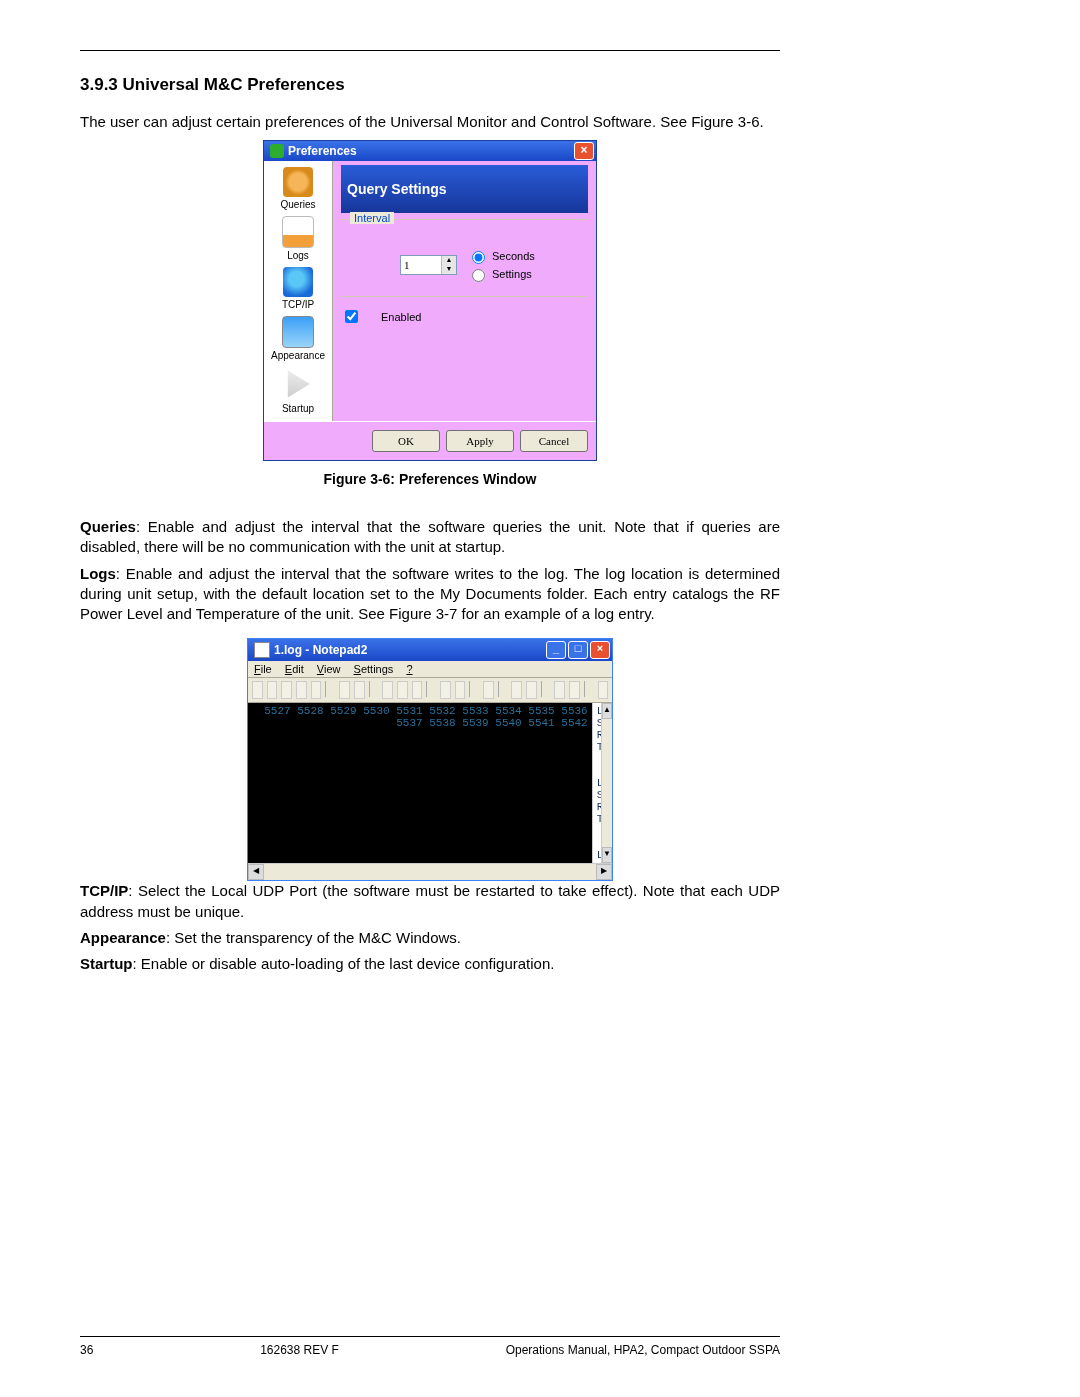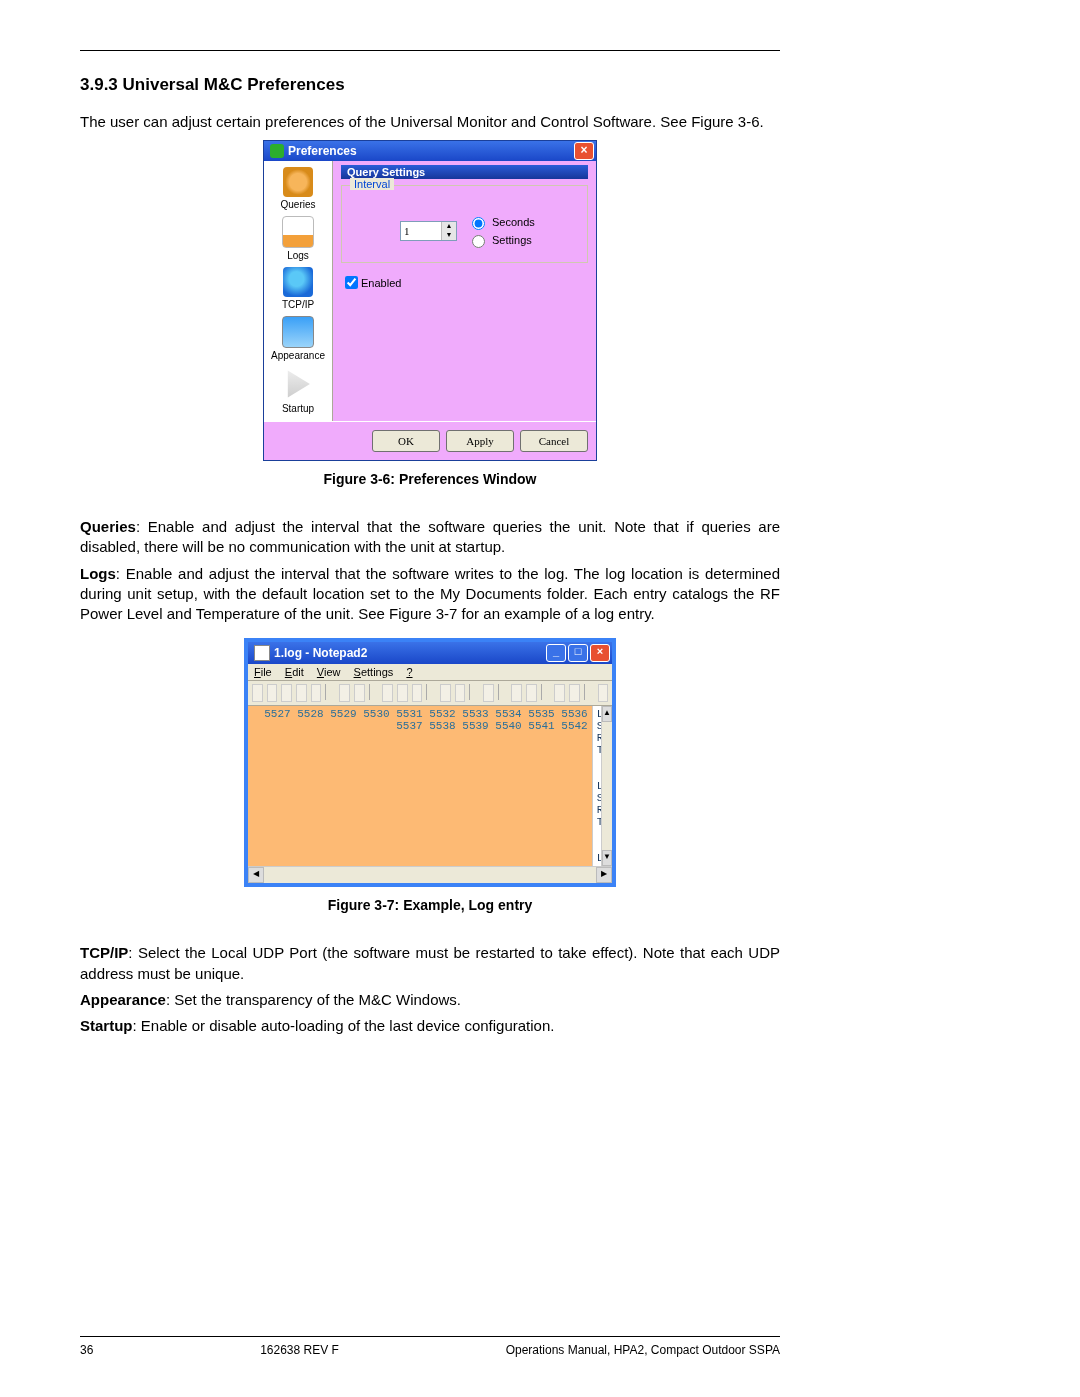--- a/index.html
+++ b/index.html
@@ -79,21 +79,21 @@
   }
   .side-item { text-align: center; font-size: 10px; color: #000; }
   .side-item .icon {
     width: 30px; height: 30px; margin: 0 auto 2px auto; display: block; border-radius: 4px;
   }
   .qset {
     flex: 1; padding: 4px 8px;
   }
   .qhead {
     background: linear-gradient(#2a5cd8, #16369a);
-    color: #fff; font-weight: bold; padding: 1px 6px; font-size: 11px;
+    color: #fff; font-weight: bold; padding: 16px 6px; font-size: 14px;
   }
   .fieldset {
     border: 1px solid #d0c8b0; margin-top: 6px; padding: 24px 8px 14px 8px;
     position: relative;
   }
   .fieldset .legend {
     position: absolute; top: -8px; left: 8px; background: #ece9d8; padding: 0 4px;
     color: #0046d5; font-size: 11px;
   }
   .intervalrow { display: flex; align-items: center; gap: 10px; margin-top: 4px; }
@@ -101,56 +101,56 @@
     display: inline-flex; align-items: stretch; border: 1px solid #7f9db9; background: #fff;
     height: 18px;
   }
   .spin input {
     width: 34px; border: none; padding: 0 3px; font-size: 11px; font-family: Tahoma;
   }
   .spin .btns { display: flex; flex-direction: column; }
   .spin .sbtn { width: 14px; height: 9px; background: #e6e6e6; border-left: 1px solid #bbb; font-size: 7px; text-align: center; line-height: 8px; }
   .radios { display: flex; flex-direction: column; gap: 2px; font-size: 11px; }
   .radios label { display: flex; align-items: center; gap: 4px; }
-  .chkrow { margin-top: 10px; font-size: 11px; display: flex; align-items: center; gap: 0; }
+  .chkrow { margin-top: 10px; font-size: 11px; display: flex; align-items: center; gap: 20px; }
   .btnrow {
     display: flex; justify-content: flex-end; gap: 6px; padding: 8px;
     border-top: 1px solid #fff;
   }
   .winbtn {
     min-width: 68px; height: 22px; background: #ece9d8; border: 1px solid #707070;
     border-radius: 3px; font-size: 11px; font-family: Tahoma; cursor: default;
   }
 
   
   .ic-gear { background: radial-gradient(circle at 50% 50%, #f7b55a 40%, #d88b1a 60%); }
   .ic-log  { background: linear-gradient(#fff 60%, #f3a03a 60%); border:1px solid #bbb; }
   .ic-tcp  { background: radial-gradient(circle at 45% 40%, #5ac8f7 30%, #1a6ad8 70%); border-radius:50%; }
   .ic-app  { background: linear-gradient(#3aa0f7, #9ad4fa); border:1px solid #888; }
   .ic-start{ border: 2px solid #888; background: linear-gradient(#eee,#ccc); clip-path: polygon(20% 10%, 85% 50%, 20% 90%); }
 
   
   .npwin {
-    width: 364px; margin: 14px auto 0 auto; border: 4px solid #3b82f6;
+    width: 364px; margin: 14px auto 0 auto; border: 1px solid #3b82f6;
     font-family: Tahoma, sans-serif; font-size: 11px; text-align: left; background:#fff;
   }
   .np-title { display:flex; align-items:center; height:22px;
     background: linear-gradient(#3a72e8,#1a47c8); color:#fff; padding:0 2px 0 6px; }
   .np-title .nicon { width:14px;height:14px;background:#fff;border:1px solid #888;margin-right:4px; }
   .np-title .ntxt { flex:1; font-weight:bold; font-size:12px; }
   .np-title .wbtn { width:18px;height:16px;border:1px solid #fff;border-radius:3px;margin-left:2px;text-align:center;line-height:13px;font-weight:bold;font-size:11px; }
   .np-title .min,.np-title .max { background:#3a72e8;color:#fff; }
   .np-title .cls { background:#e85030;color:#fff; }
   .np-menu { background:#ece9d8; border-bottom:1px solid #aca899; padding:2px 6px; font-size:11px; }
   .np-menu span { margin-right:10px; }
   .np-menu span u { text-decoration: underline; }
   .np-tools { background:#ece9d8; border-bottom:1px solid #aca899; padding:3px 4px; display:flex; gap:4px; flex-wrap:nowrap; }
   .np-tools .tb { width:16px;height:16px;background:#f3f0e6;border:1px solid #ccc; }
   .np-body { display:flex; height:160px; }
-  .np-gutter { background:#fdba74; border-right:1px solid #ccc; color:#2a6f9a;
+  .np-gutter { background:#000000; border-right:1px solid #ccc; color:#2a6f9a;
     font-family: "Courier New", monospace; font-size:11px; padding:2px 4px; text-align:right; }
   .np-text { flex:1; font-family:"Courier New",monospace; font-size:11px; color:#18365a;
     padding:2px 4px; white-space:pre; overflow:hidden; }
   .np-vscroll { width:16px; background:#ece9d8; border-left:1px solid #ccc; position:relative; }
   .np-vscroll .up,.np-vscroll .dn { height:14px;background:#ddd;border:1px solid #bbb;font-size:8px;text-align:center;line-height:12px; }
   .np-hscroll { height:16px; background:#ece9d8; border-top:1px solid #ccc; display:flex; }
   .np-hscroll .l,.np-hscroll .r { width:14px;background:#ddd;border:1px solid #bbb;font-size:8px;text-align:center;line-height:12px; }
   .np-hscroll .track { flex:1; }
 
   
@@ -332,21 +332,20 @@
           <div style="flex:1"></div>
           <div class="dn" style="position:absolute;bottom:0;left:0;right:0;">▼</div>
         </div>
       </div>
       <div class="np-hscroll">
         <div class="l">◀</div>
         <div class="track"></div>
         <div class="r">▶</div>
       </div>
     </div>
-    <div class="figcap">Figure 3-7: Example, Log entry</div>
   </div>
 
   <p class="desc">
     <b>TCP/IP</b><span>: Select the Local UDP Port (the software must be restarted to take effect). Note that each UDP address must be unique.</span>
   </p>
   <p class="desc">
     <b>Appearance</b><span>: Set the transparency of the M&amp;C Windows.</span>
   </p>
   <p class="desc">
     <b>Startup</b><span>: Enable or disable auto-loading of the last device configuration.</span>

